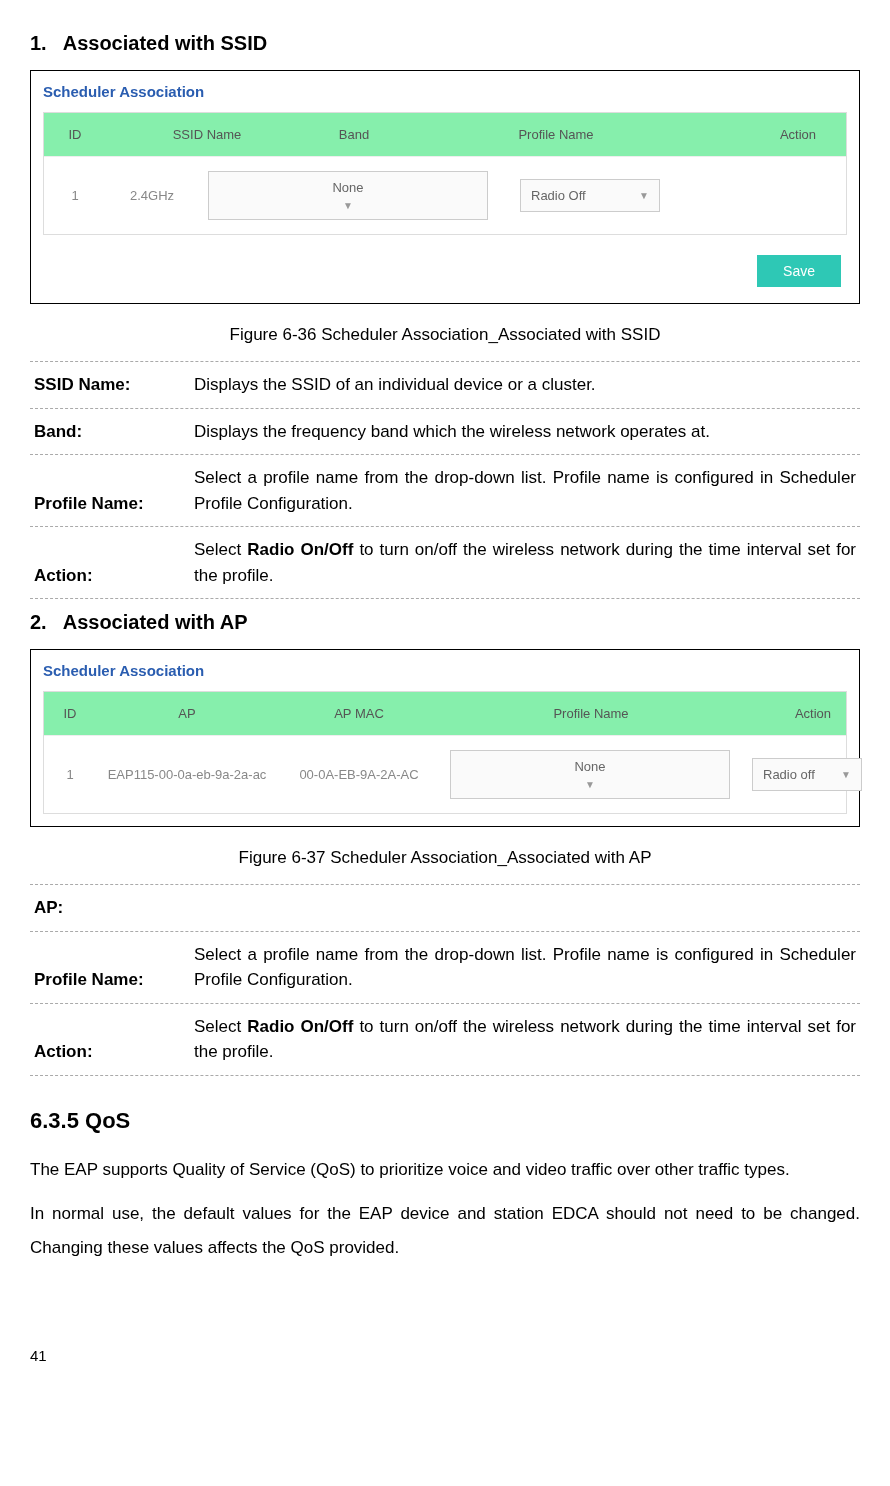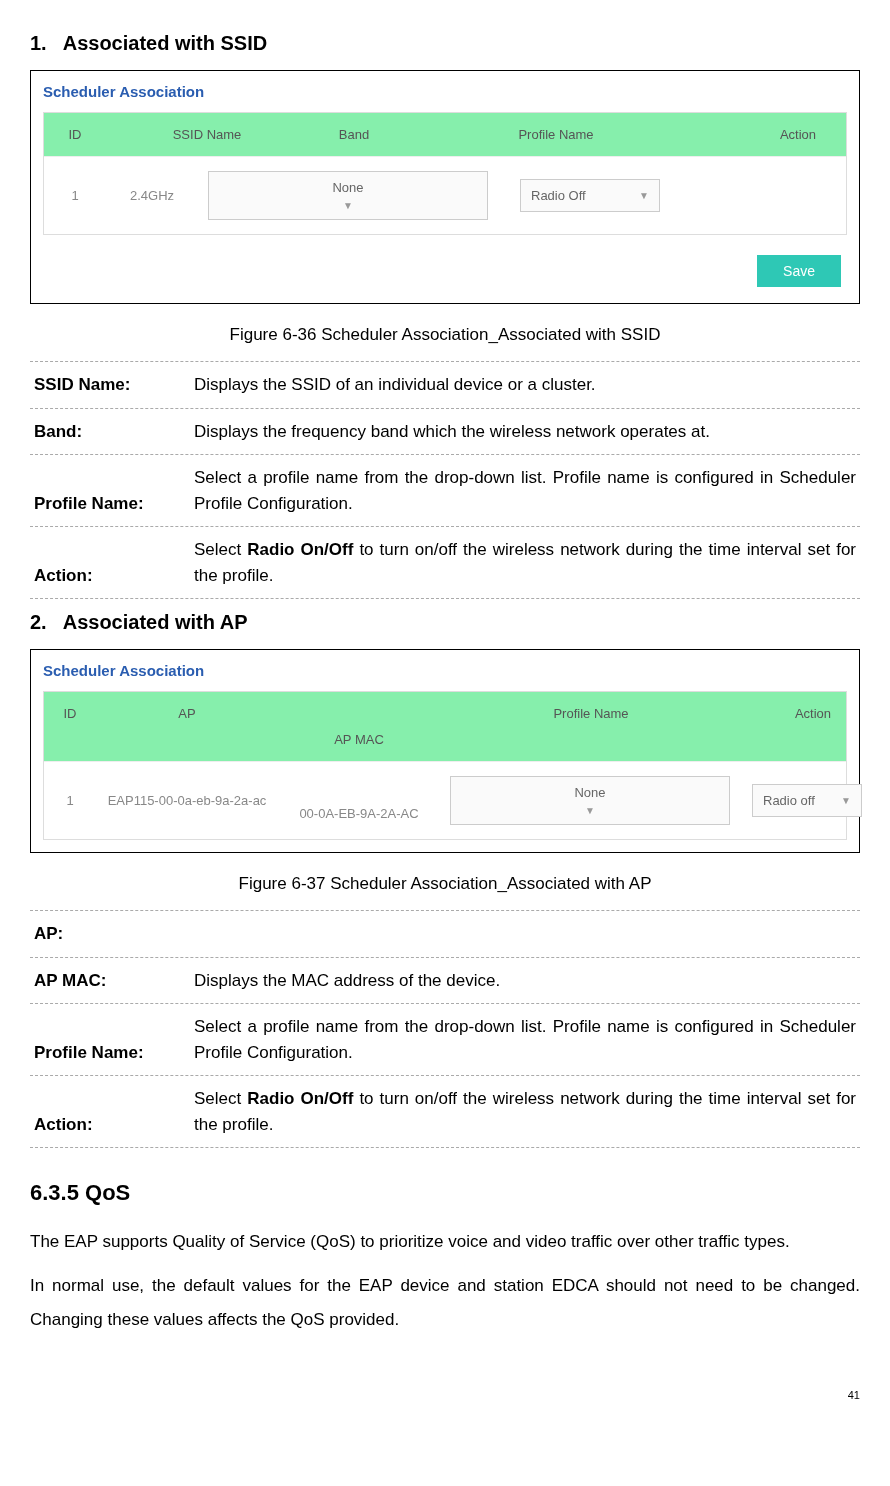--- a/index.html
+++ b/index.html
@@ -52,21 +52,21 @@
     text-align: center;
     flex-shrink: 0;
   }
   .ssid .c-id { width: 50px; }
   .ssid .c-name { width: 190px; }
   .ssid .c-band { width: 80px; }
   .ssid .c-prof { width: 300px; }
   .ssid .c-act { width: 160px; }
   .ap .c-id { width: 40px; }
   .ap .c-ap { width: 170px; }
-  .ap .c-mac { width: 150px; margin-top: 26px; }
+  .ap .c-mac { width: 150px; }
   .ap .c-prof { width: 290px; }
   .ap .c-act { width: 130px; }
   .grid-row .cell { padding: 4px 6px; color: #888; }
   .select-box {
     display: flex;
     align-items: center;
     justify-content: space-between;
     border: 1px solid #ccc;
     background: #fafafa;
     padding: 6px 10px;
@@ -120,23 +120,23 @@
     font-weight: bold;
     font-size: 22px;
     margin: 28px 0 16px 0;
   }
   .para {
     text-align: justify;
     line-height: 2;
     margin: 0 0 10px 0;
   }
   .page-num {
-    text-align: right;
-    font-size: 11px;
-    margin-top: 50px;
+    text-align: left;
+    font-size: 15px;
+    margin-top: 80px;
   }
   .def-list-wrap { margin-bottom: 4px; }
 </style>
 </head>
 <body>
 
 <div class="num-heading">
   <span class="num">1.</span><span>Associated with SSID</span>
 </div>
 
@@ -226,24 +226,20 @@
   </div>
 </div>
 
 <div class="fig-caption">Figure 6-37 Scheduler Association_Associated with AP</div>
 
 <div class="def-list-wrap">
   <div class="def-row">
     <div class="def-label">AP:</div>
   </div>
   <div class="def-row">
-    <div class="def-label">AP MAC:</div>
-    <div class="def-desc">Displays the MAC address of the device.</div>
-  </div>
-  <div class="def-row">
     <div class="def-label">Profile Name:</div>
     <div class="def-desc">Select a profile name from the drop-down list. Profile name is configured in Scheduler Profile Configuration.</div>
   </div>
   <div class="def-row">
     <div class="def-label">Action:</div>
     <div class="def-desc"><span>Select </span><span class="bold">Radio On/Off</span><span> to turn on/off the wireless network during the time interval set for the profile.</span></div>
   </div>
 </div>
 
 <div class="sec-heading">6.3.5  QoS</div>

